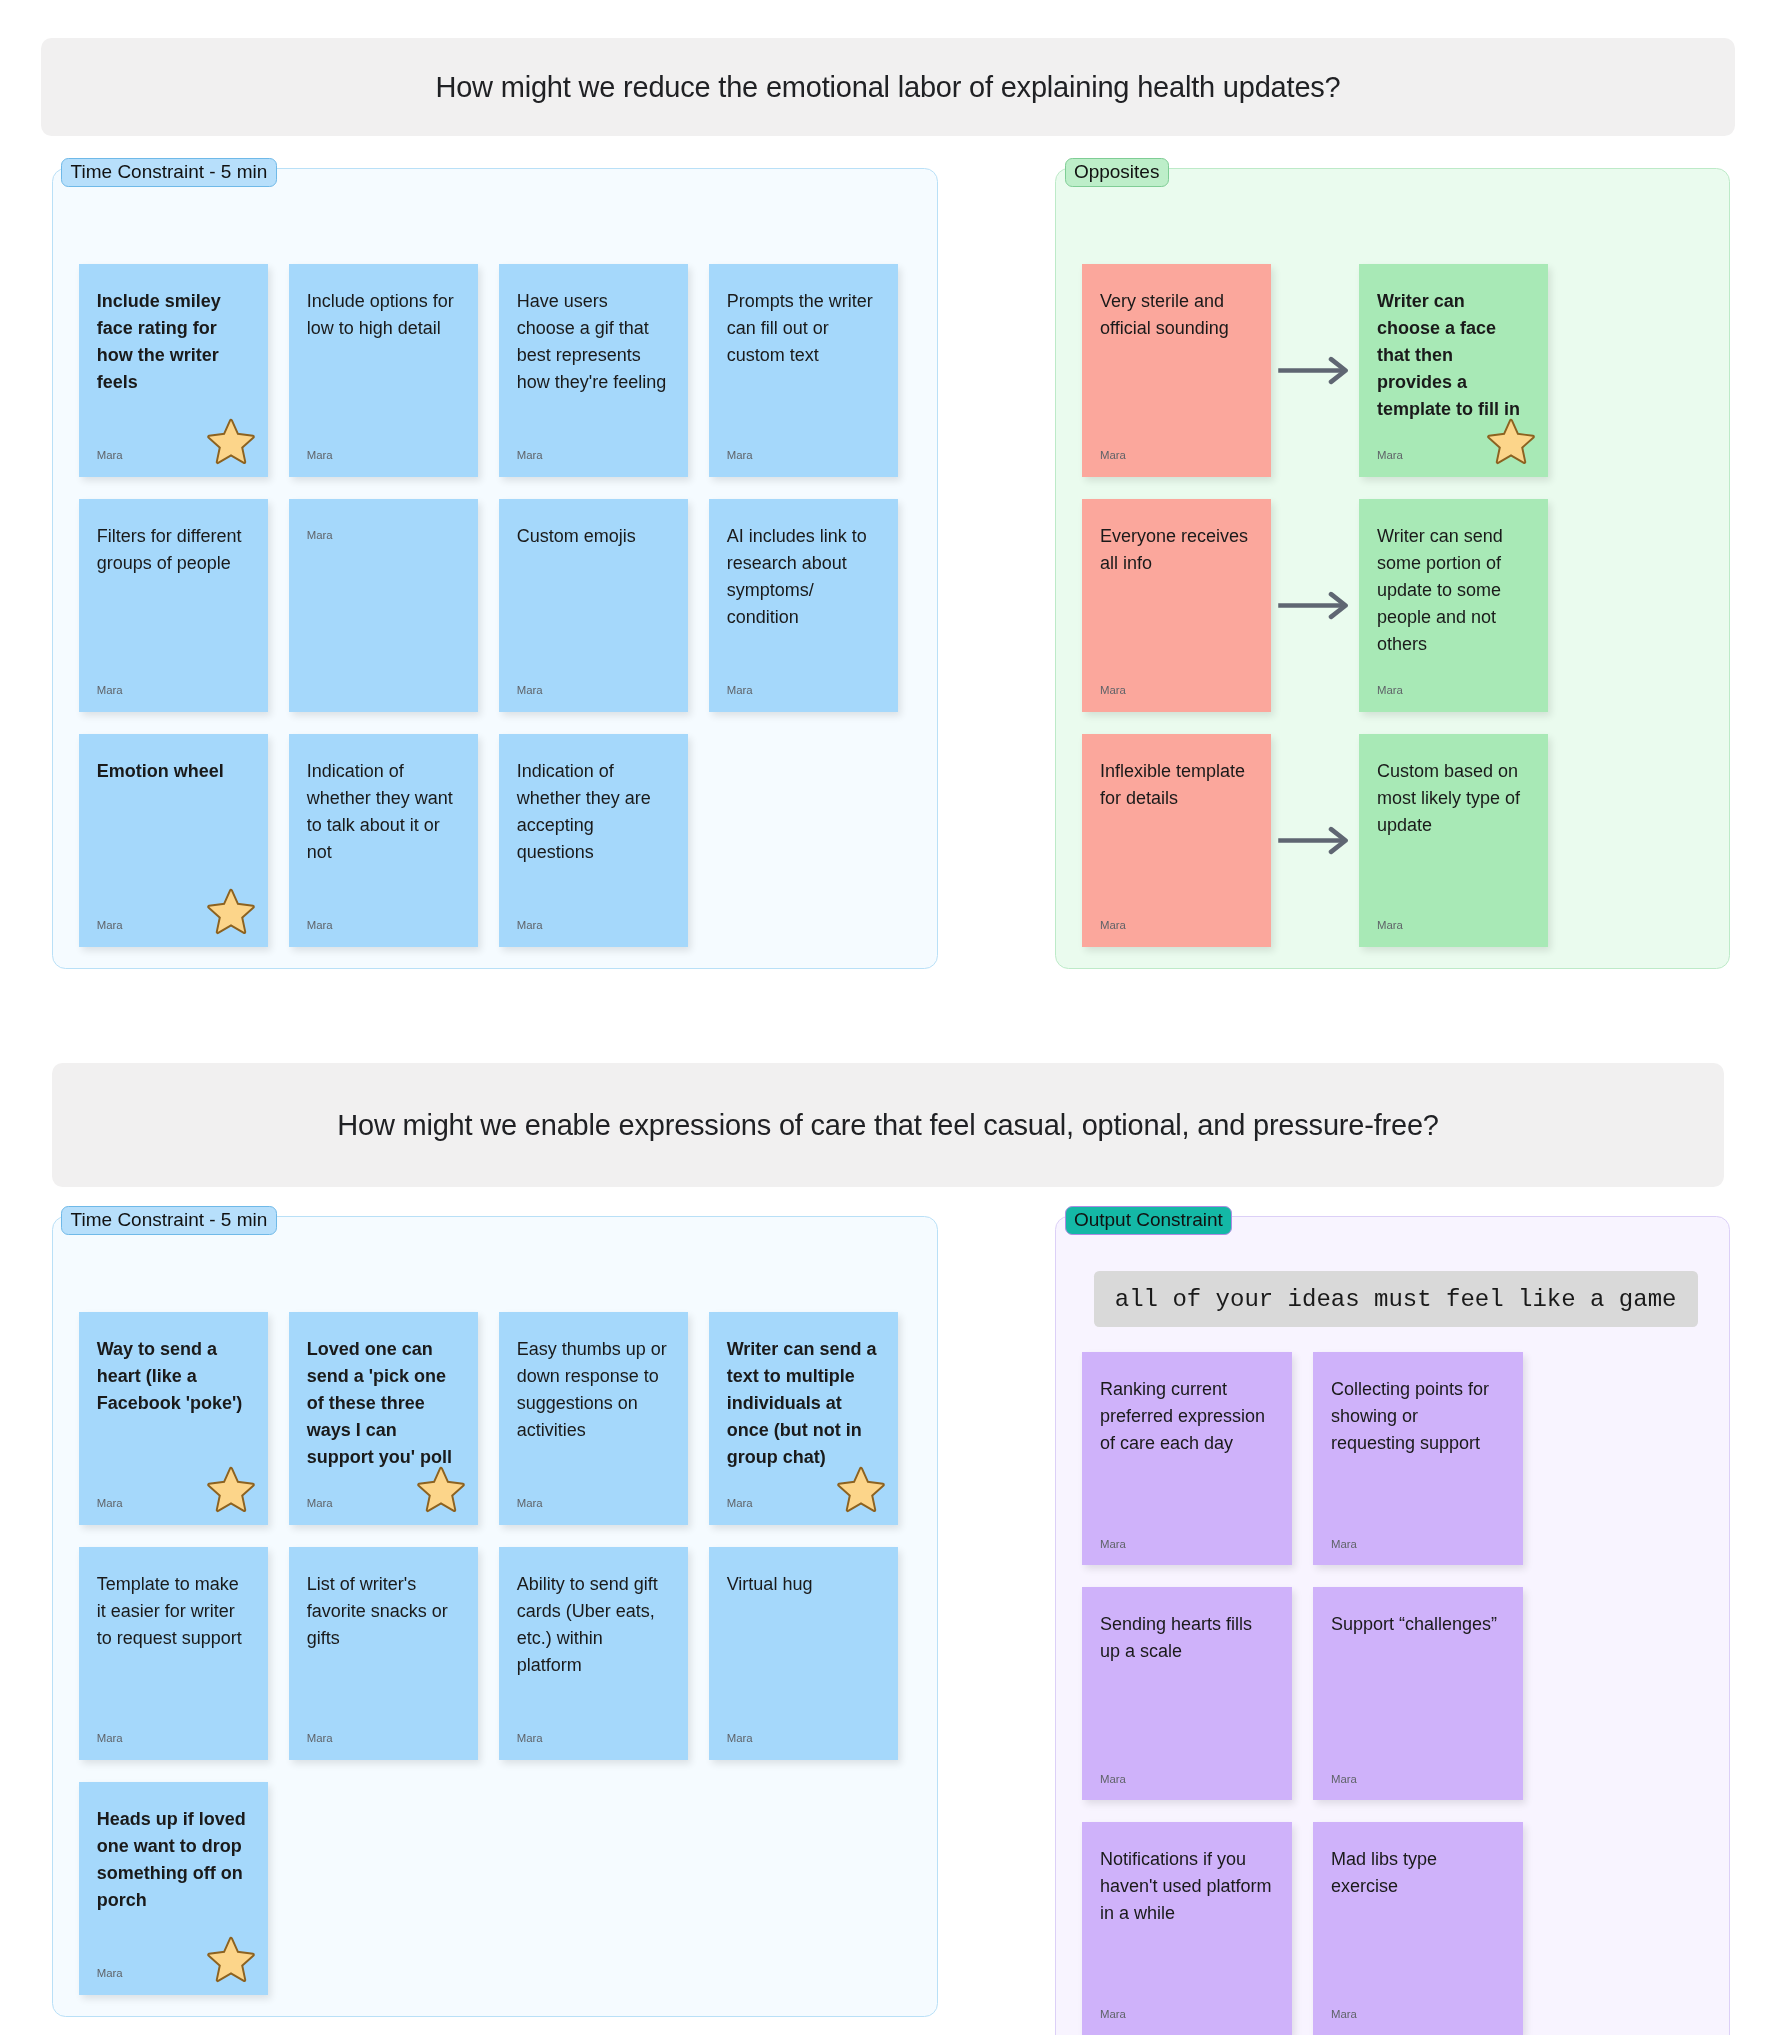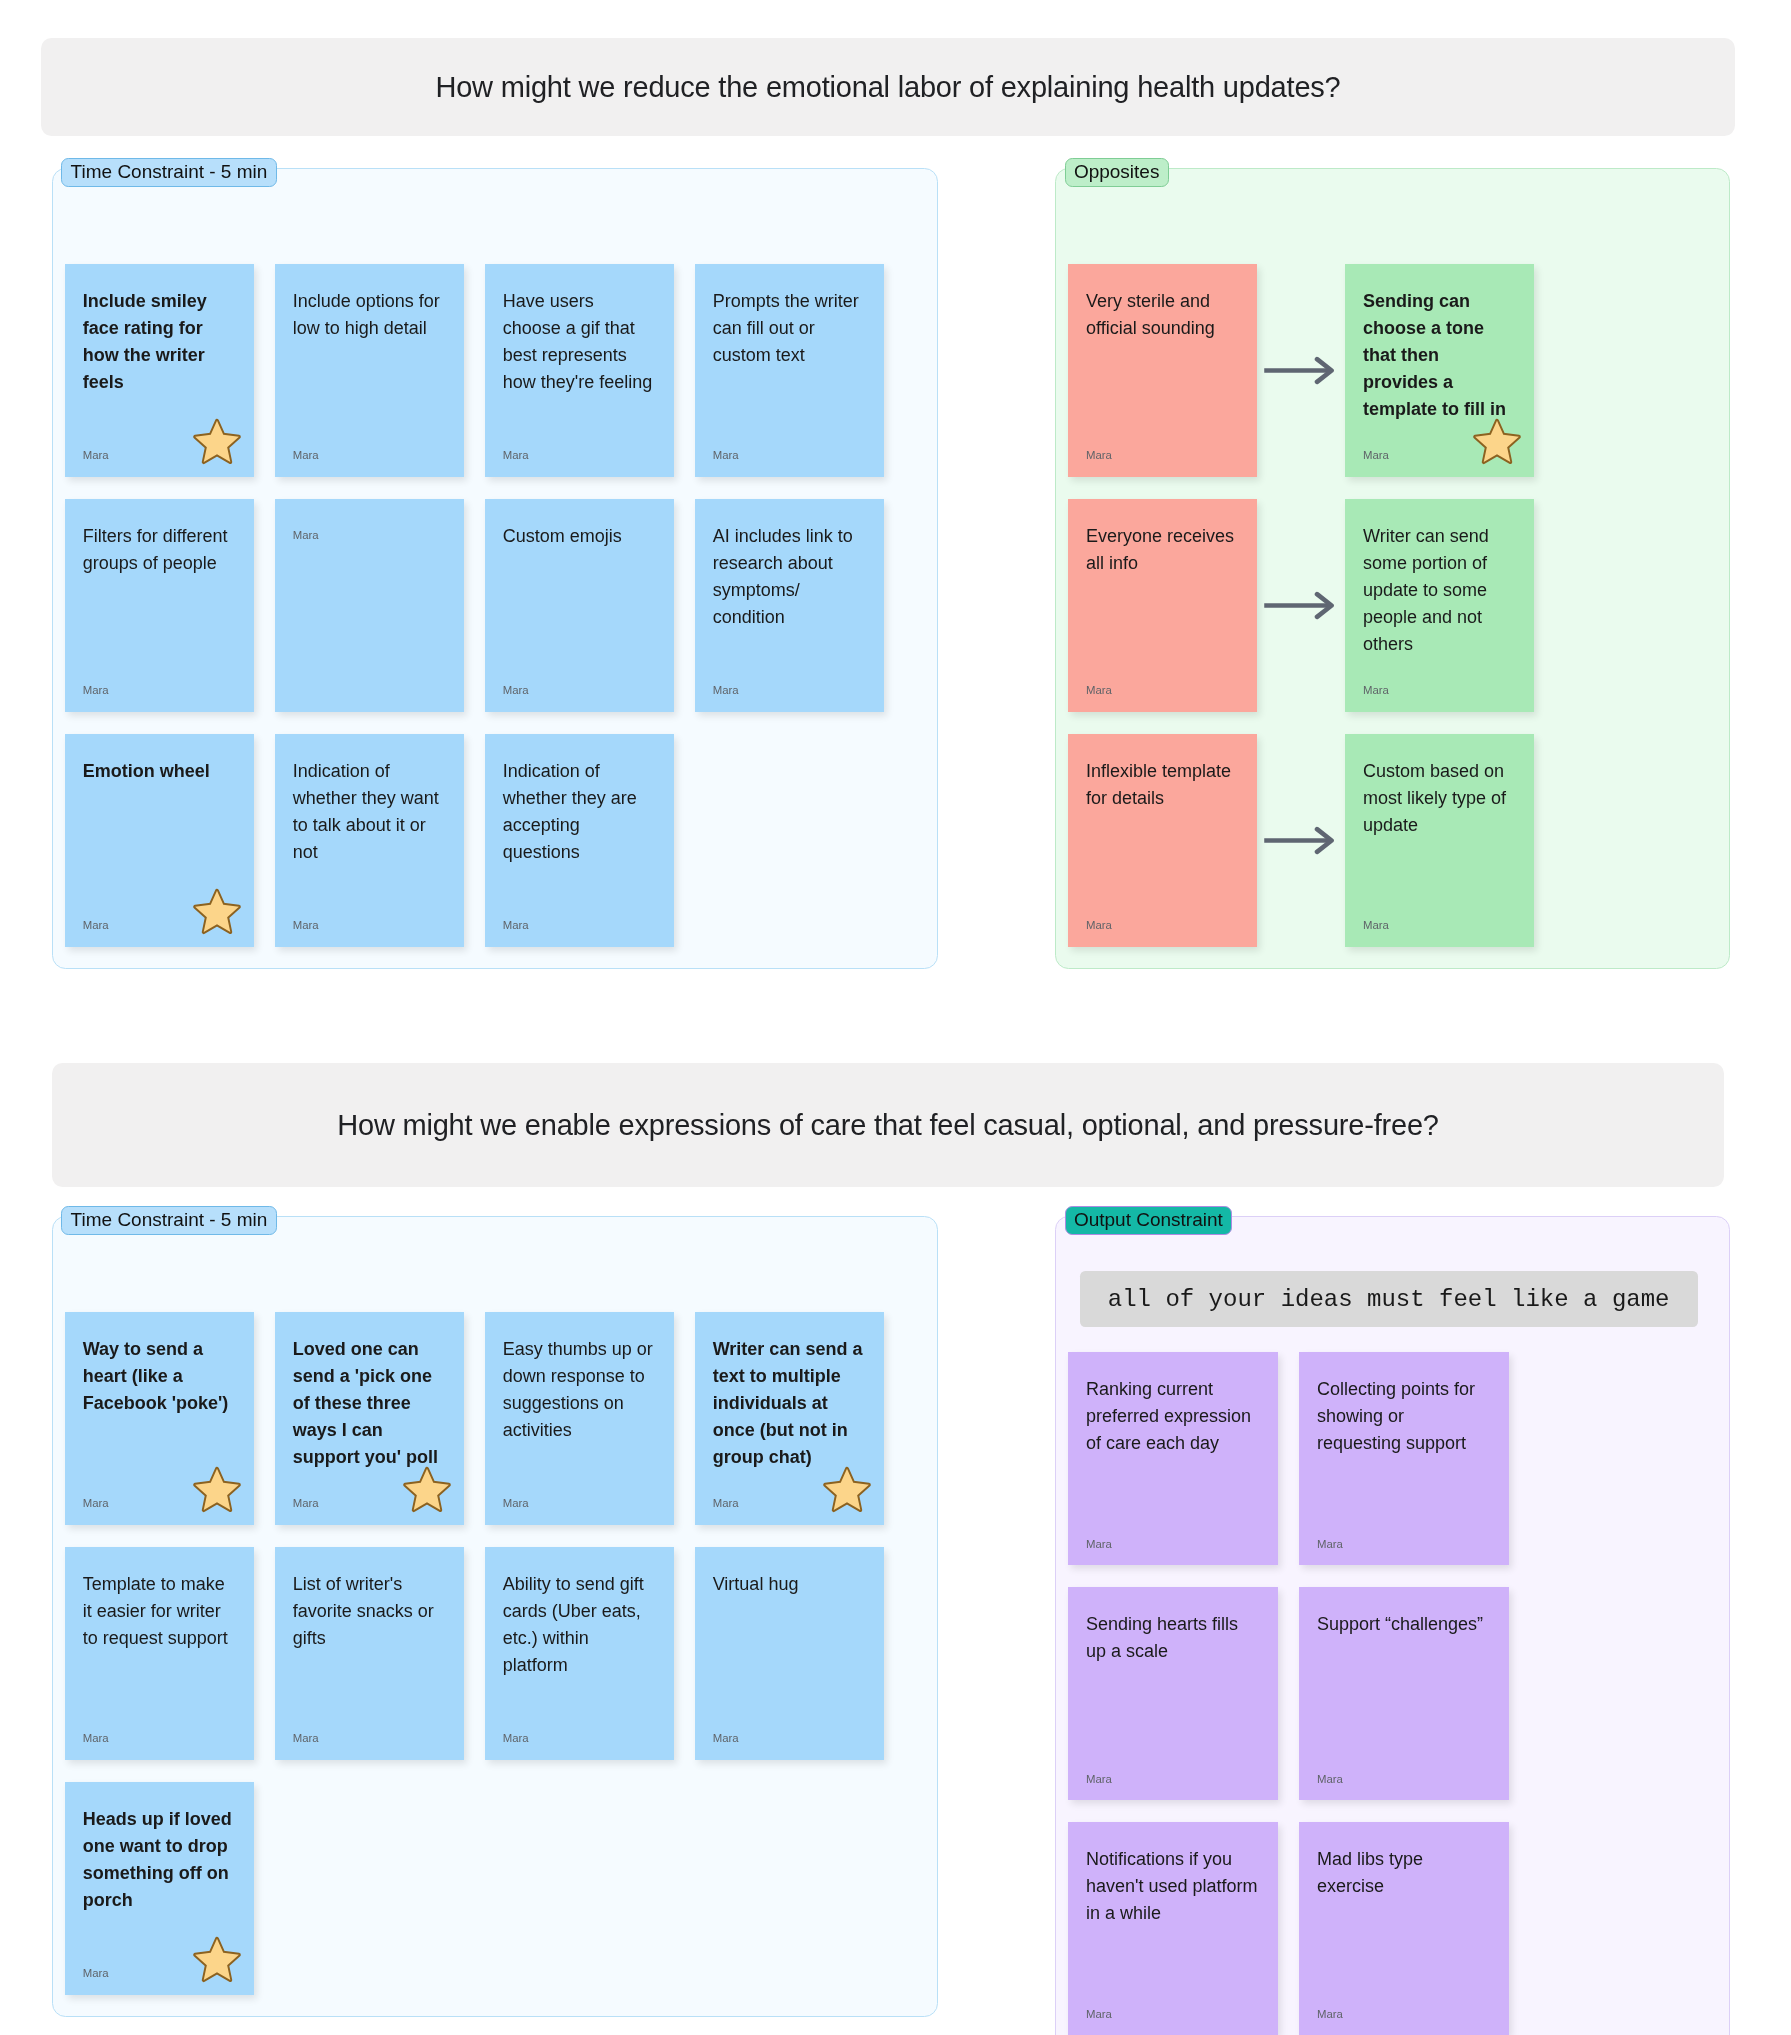--- a/index.html
+++ b/index.html
@@ -41,21 +41,21 @@
     padding: 0 62px 0 52px;
     gap: 0;
     align-items: flex-start;
   }
   .frames-row.top { margin-top: 32px; }
   .frames-row.bottom { margin-top: 29px; }
 
   .frame {
     position: relative;
     border-radius: 13.5px;
-    padding: 22px 20px 21px 12px;
+    padding: 22px 20px 21px 26px;
   }
   .frame-blue  { background: #f5fbff; border: 1.6px solid #b9e0f7; }
   .frame-green { background: #eafbee; border: 1.6px solid #bdeac8; }
   .frame-purple{ background: #f8f4ff; border: 1.6px solid #dcd0f7; }
 
   .frame-tag {
     position: absolute;
     top: -11.4px;
     left: 8.3px;
     border-radius: 7.3px;
@@ -229,21 +229,21 @@
               <div class="note-text">Very sterile and official sounding</div>
               <div class="note-author">Mara</div>
             </div>
             <div class="arrow-cell">
               <svg class="arrow-svg" viewBox="0 0 150 56">
                 <line x1="4" y1="28" x2="128" y2="28" stroke="#5f6672" stroke-width="9"></line>
                 <polyline points="106,6 134,28 106,50" fill="none" stroke="#5f6672" stroke-width="9" stroke-linecap="round" stroke-linejoin="round"></polyline>
               </svg>
             </div>
             <div class="note note-green bold">
-              <div class="note-text">Sending can choose a tone that then provides a template to fill in</div>
+              <div class="note-text">Writer can choose a face that then provides a template to fill in</div>
               <div class="note-author">Mara</div>
               <svg class="note-star" viewBox="0 0 64 64">
                 <path d="M32 6 L40 24 L60 26.5 L45 40 L49 59 L32 49 L15 59 L19 40 L4 26.5 L24 24 Z" fill="#fcd58a" stroke="#8c6220" stroke-width="5" stroke-linejoin="round"></path>
                 <path d="M32 6 L40 24 L60 26.5 L45 40 L49 59 L32 49 L15 59 L19 40 L4 26.5 L24 24 Z" fill="#fcd58a"></path>
               </svg>
             </div>
           </div>
           <div class="pair-row">
             <div class="note note-red">
               <div class="note-text">Everyone receives all info</div>

